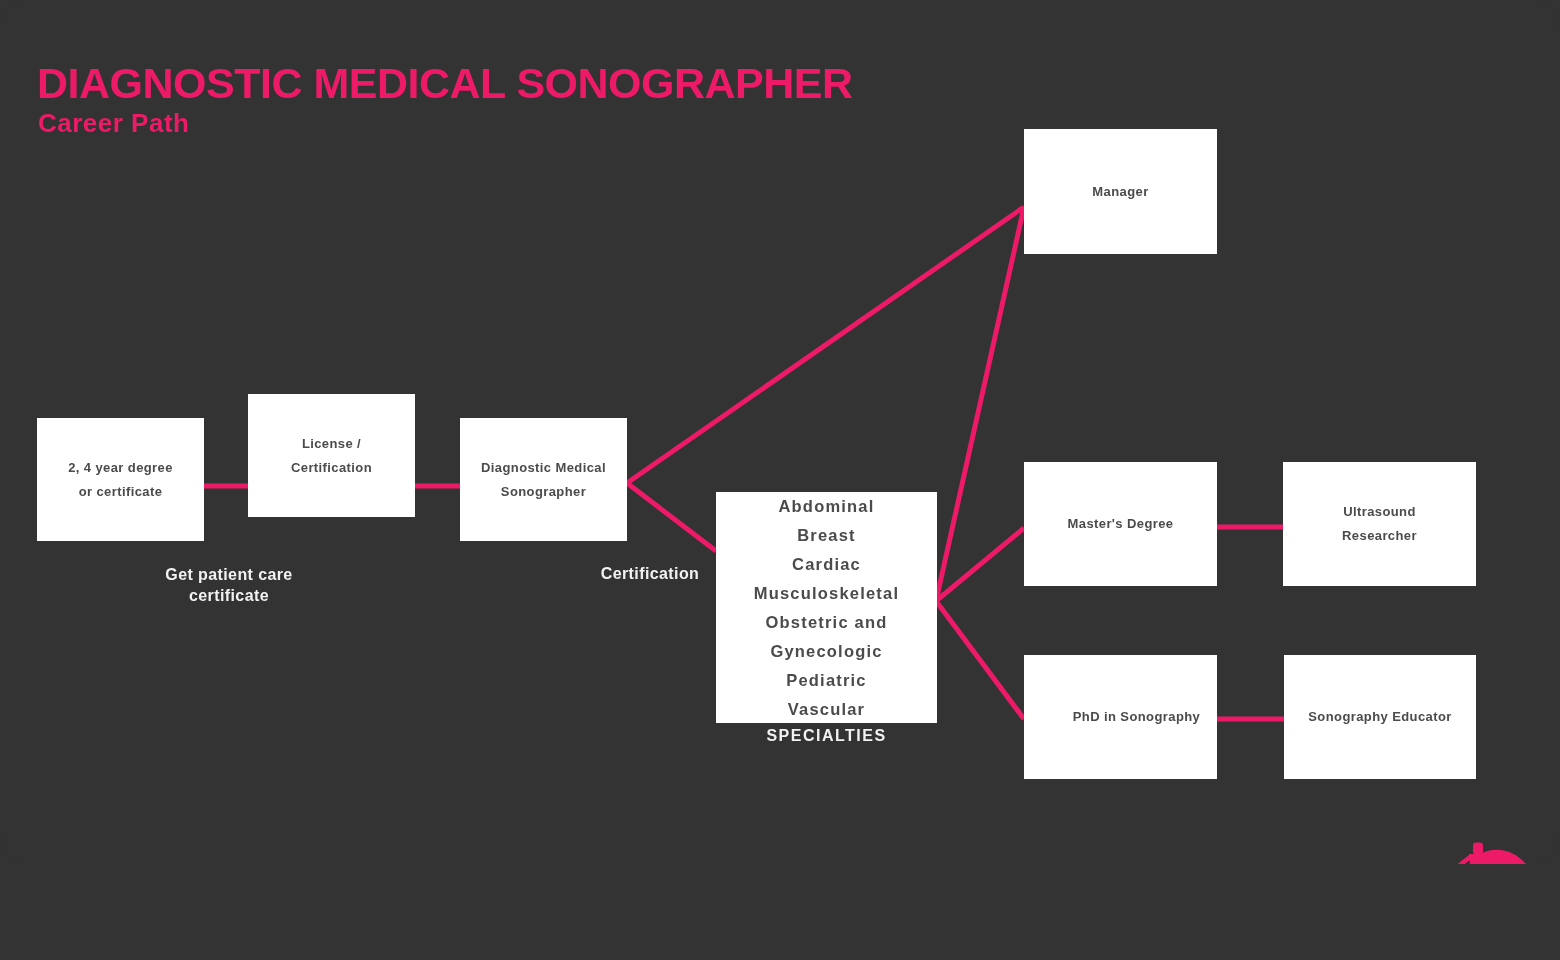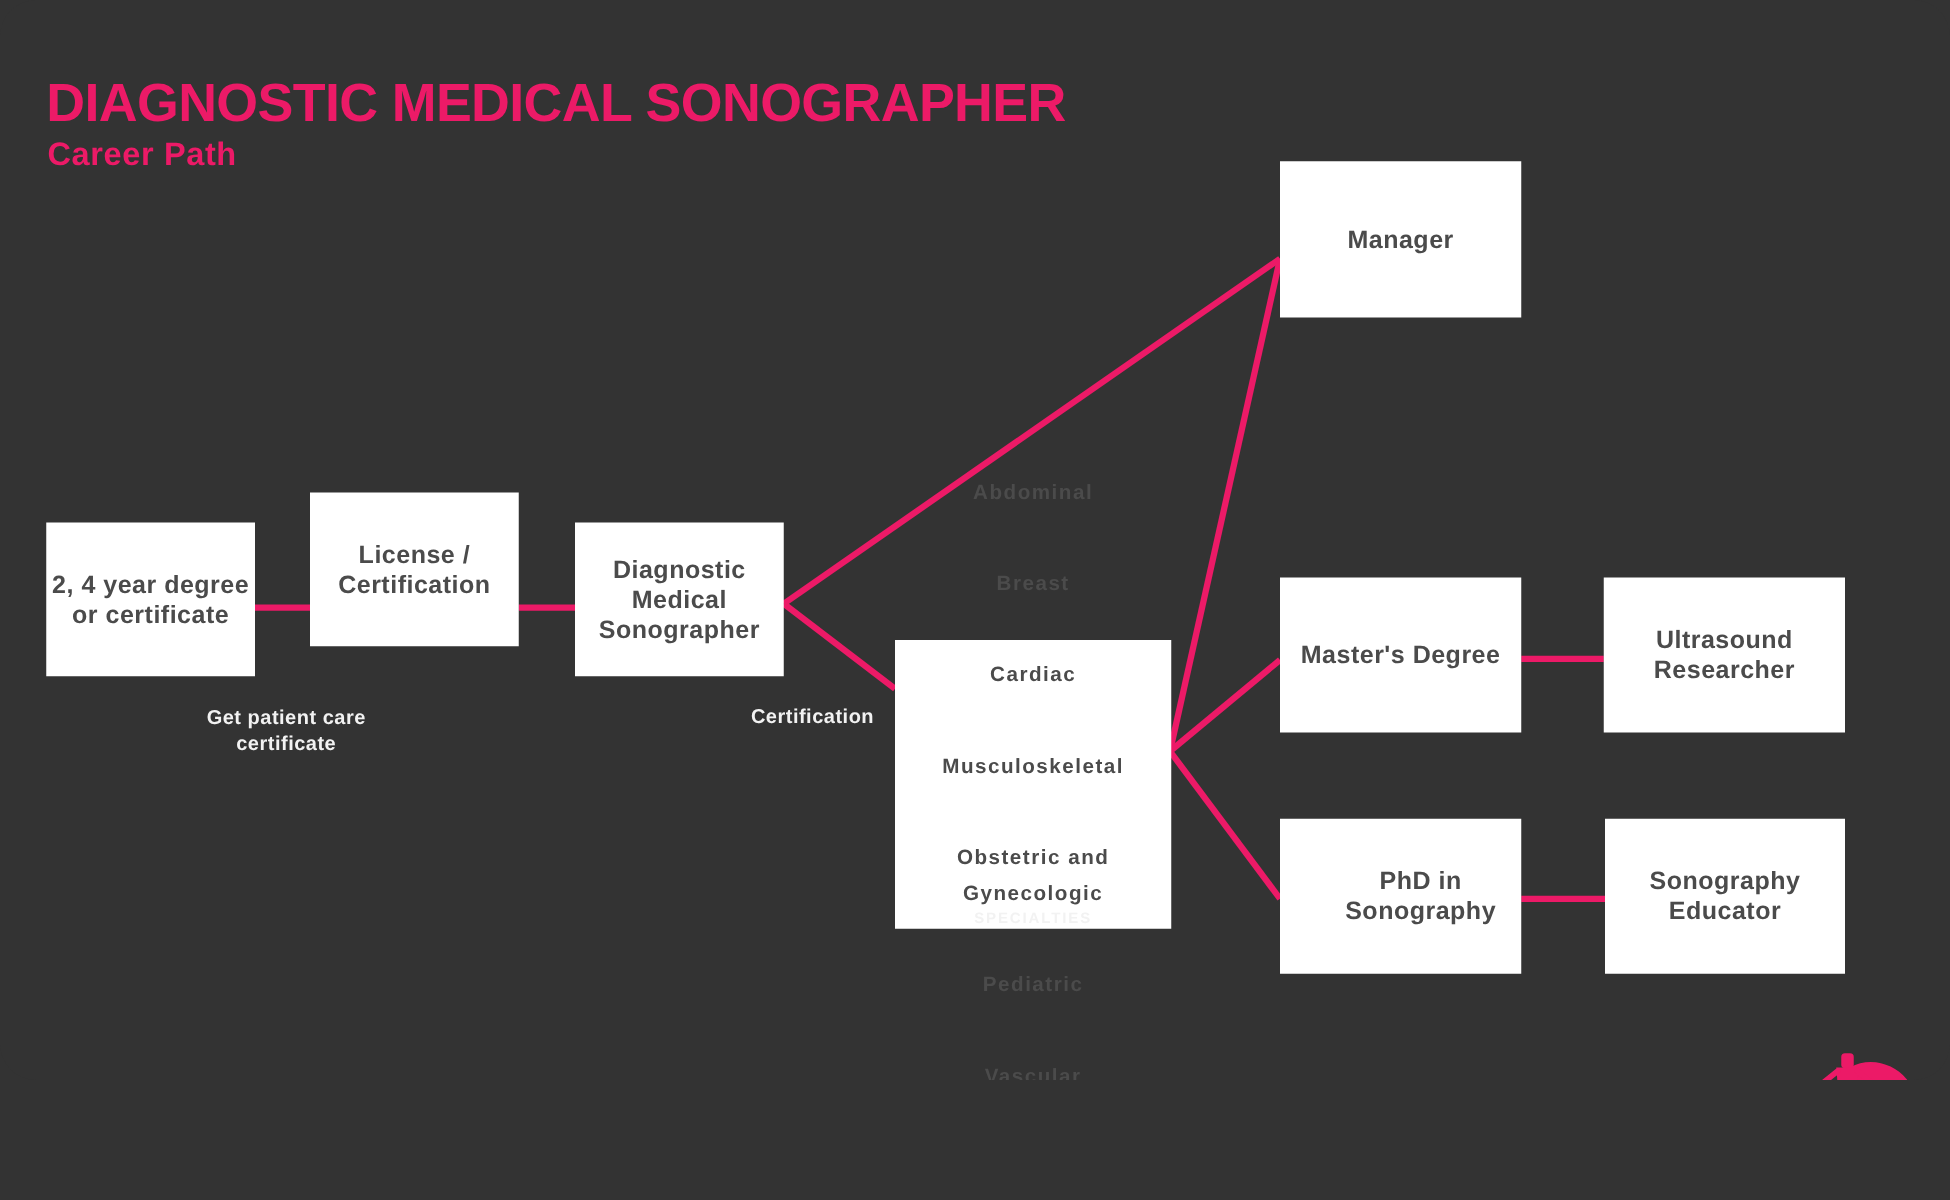--- a/index.html
+++ b/index.html
@@ -53,56 +53,55 @@
   }
   .node {
     position: absolute;
     background: var(--box-bg);
     color: var(--box-text);
     display: flex;
     flex-direction: column;
     align-items: center;
     justify-content: center;
     text-align: center;
-    font-size: 20px;
+    font-size: 13px;
     font-weight: 700;
     letter-spacing: 0.4px;
     line-height: 24px;
   }
   #node-degree      { left: 37px;   top: 418px; width: 167px; height: 123px; }
   #node-license     { left: 248px;  top: 394px; width: 167px; height: 123px; text-align: right; }
   #node-sonographer { left: 460px;  top: 418px; width: 167px; height: 123px; }
   #node-manager     { left: 1024px; top: 129px; width: 193px; height: 125px; }
   #node-masters     { left: 1024px; top: 462px; width: 193px; height: 124px; }
   #node-researcher  { left: 1283px; top: 462px; width: 193px; height: 124px; }
   #node-phd         { left: 1024px; top: 655px; width: 193px; height: 124px; padding-left: 32px; }
   #node-educator    { left: 1284px; top: 655px; width: 192px; height: 124px; }
   #node-specialties {
-    left: 716px; top: 512px; width: 221px; height: 231px;
+    left: 716px; top: 492px; width: 221px; height: 231px;
     letter-spacing: 1.2px;
     line-height: 29px;
     font-size: 16.5px;
-    gap: 44px;
   }
   .edge-label {
     position: absolute;
     color: var(--label-text);
     font-size: 16px;
     font-weight: 700;
     letter-spacing: 0.4px;
     text-align: center;
     line-height: 21px;
   }
   #label-experience    { left: 129px; top: 564px; width: 200px; }
   #label-certification { left: 565px; top: 563px; width: 170px; }
   .specialties-caption {
     position: absolute;
     left: 716px; top: 727px; width: 221px;
     color: var(--label-text);
-    font-size: 12px;
+    font-size: 16px;
     font-weight: 700;
     letter-spacing: 1.5px;
     text-align: center;
   }
   .logo {
     position: absolute;
     left: 1449px; top: 842px;
     width: 84px; height: 78px;
   }
   .logo .fill { fill: var(--accent); }

